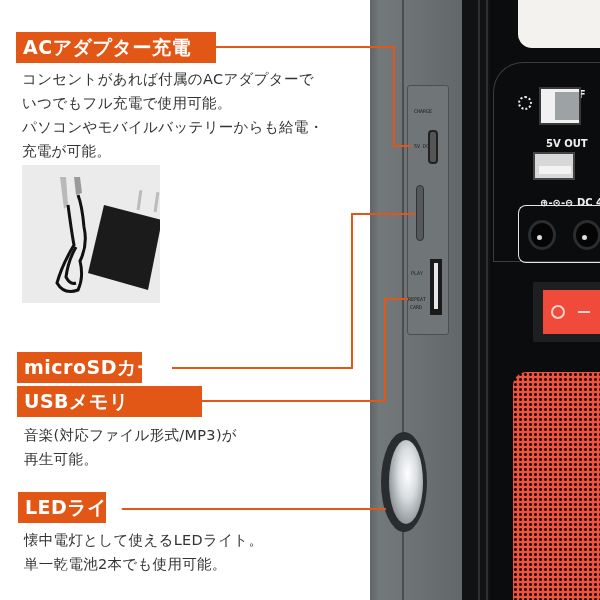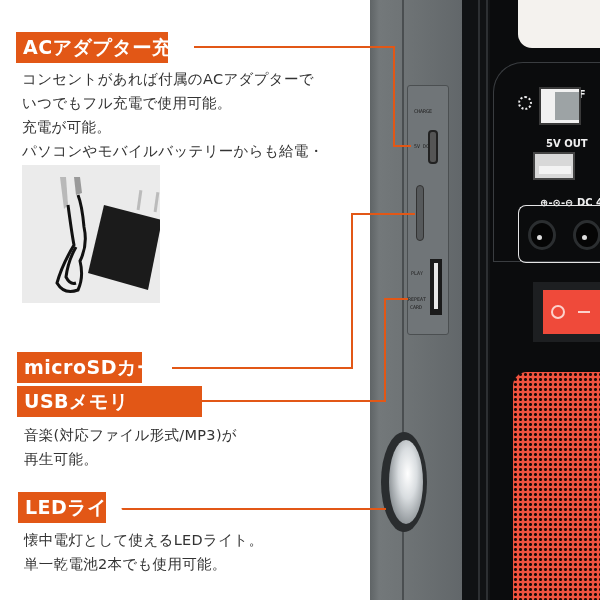--- a/index.html
+++ b/index.html
@@ -110,26 +110,26 @@
 <div class="line" style="left:172px;top:367px;width:181px;height:2px;"></div>
 <div class="line" style="left:351px;top:213px;width:2px;height:156px;"></div>
 <div class="line" style="left:351px;top:213px;width:64px;height:2px;"></div>
 
 <div class="line" style="left:172px;top:400px;width:213px;height:2px;"></div>
 <div class="line" style="left:384px;top:298px;width:2px;height:104px;"></div>
 <div class="line" style="left:384px;top:298px;width:24px;height:2px;"></div>
 
 <div class="line" style="left:120px;top:508px;width:266px;height:2px;"></div>
 
-<div class="hdr" style="left:16px;top:32px;width:152px;">ACアダプター充電</div>
+<div class="hdr" style="left:16px;top:32px;width:200px;">ACアダプター充電</div>
 <div class="desc" style="left:22px;top:67px;">
   <span>コンセントがあれば付属のACアダプターで</span>
   <span>いつでもフル充電で使用可能。</span>
+  <span>パソコンやモバイルバッテリーからも給電・</span>
   <span>充電が可能。</span>
-  <span>パソコンやモバイルバッテリーからも給電・</span>
 </div>
 <div class="photo">
   <svg width="138" height="138" viewBox="0 0 138 138">
     <rect width="138" height="138" fill="#ebebeb"></rect>
     <path d="M38 12 L44 12 L46 40 L42 44 Z" fill="#b9b9b9"></path>
     <path d="M52 12 L58 12 L60 28 L54 30 Z" fill="#9a9a9a"></path>
     <path d="M46 40 Q50 70 52 80 Q40 100 35 118 Q42 130 56 125 Q62 112 58 96 Q66 80 62 62 Q60 40 56 30" fill="none" stroke="#111" stroke-width="3"></path>
     <path d="M54 82 Q46 96 44 112 Q48 120 54 118" fill="none" stroke="#111" stroke-width="3"></path>
     <rect x="116" y="25" width="3" height="20" fill="#bbb" transform="rotate(8 117 35)"></rect>
     <rect x="133" y="27" width="3" height="20" fill="#bbb" transform="rotate(8 134 37)"></rect>

